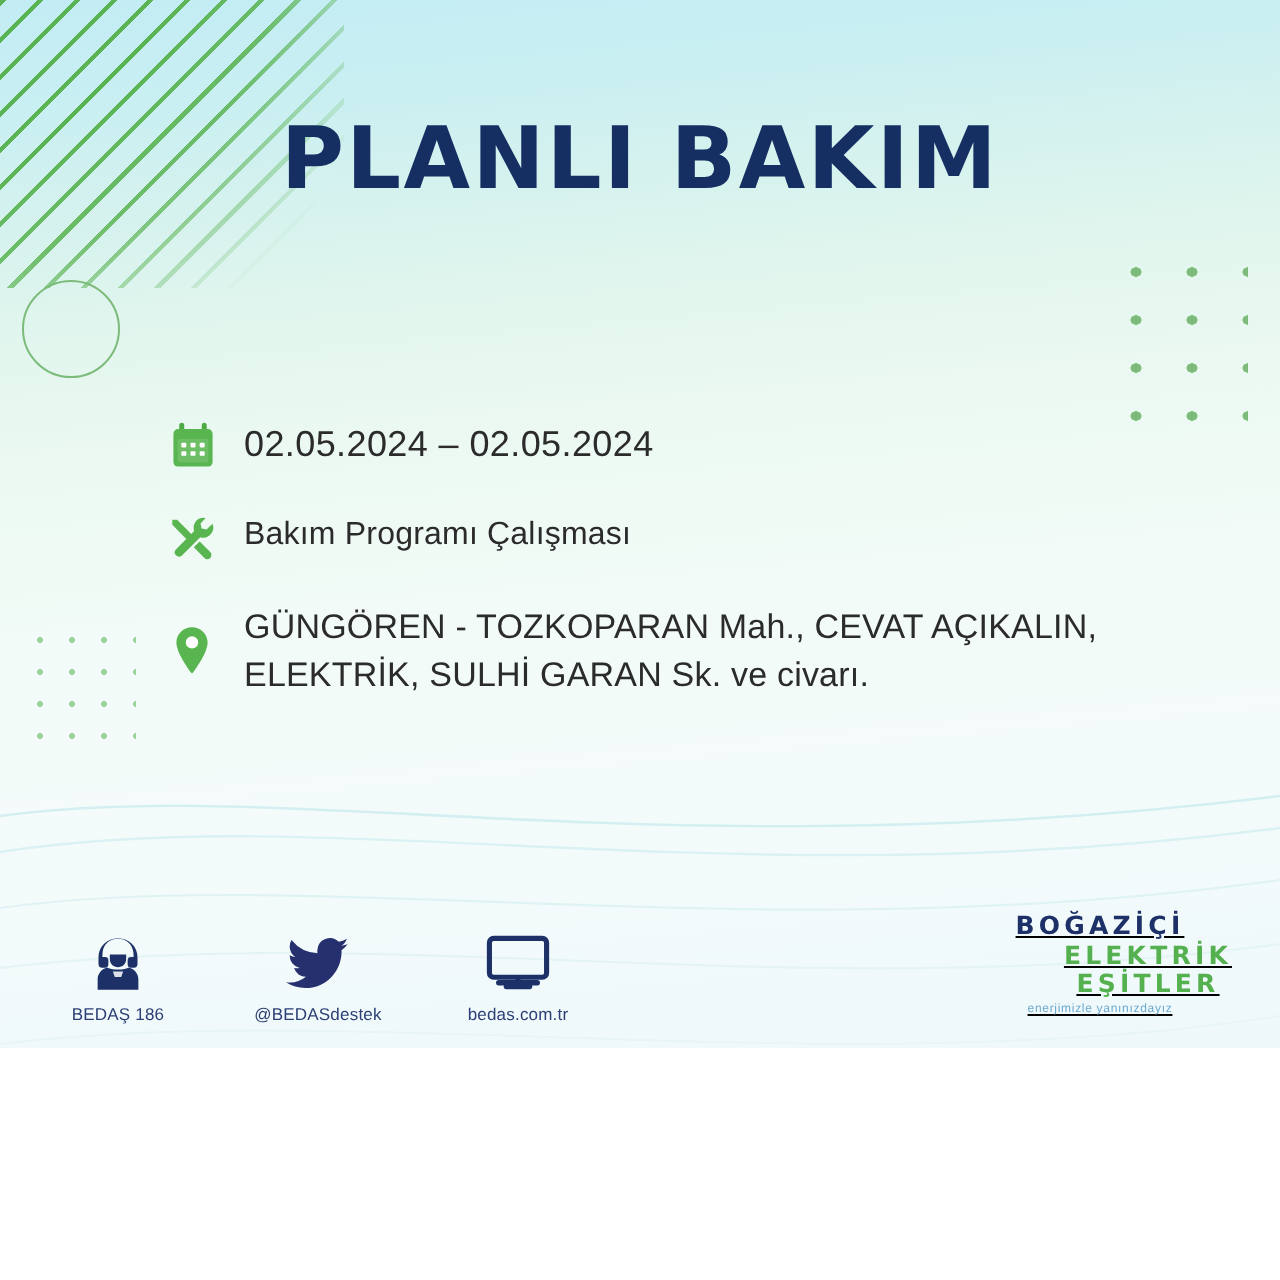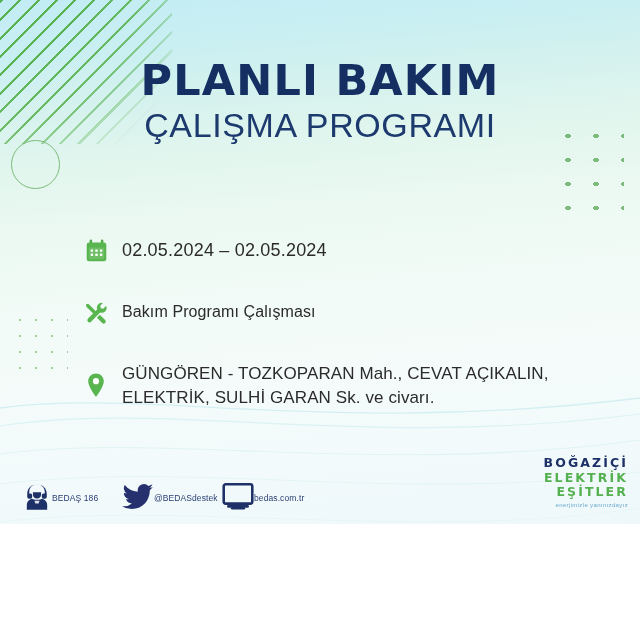--- a/index.html
+++ b/index.html
@@ -82,21 +82,21 @@
     font-family: "Liberation Sans", sans-serif;
     font-size: 34px; font-weight: 400;
     letter-spacing: .6px;
     color: #1d3a6e;
     margin-top: 5px;
     line-height: 1.05;
   }
 
   
   #info { position: absolute; left: 84px; top: 206px; width: 540px; }
-  .row { display: flex; align-items: flex-start; margin-bottom: 12px; margin-top: 28px; }
+  .row { display: flex; align-items: flex-start; margin-bottom: 12px; }
   .row .ico {
     flex: 0 0 38px; width: 38px; height: 34px;
     display: flex; align-items: center; justify-content: flex-start;
   }
   .row .txt {
     font-family: "Liberation Sans", sans-serif;
     font-size: 16px;
     color: #2b2b2b;
     line-height: 1.44;
     padding-top: 4px;
@@ -105,32 +105,32 @@
   #row-date .txt, #row-time .txt { font-size: 18px; letter-spacing: .2px; }
   #row-addr { margin-bottom: 0; align-items: center; }
   #row-addr .txt { font-size: 17px; }
   #row-addr .ico { padding-top: 2px; }
 
   
   #footer-left {
     position: absolute; left: 22px; bottom: 12px;
     display: flex; align-items: flex-end; gap: 26px;
   }
-  .f-item { display: flex; flex-direction: row; align-items: center; width: 74px; }
+  .f-item { display: flex; flex-direction: column; align-items: center; width: 74px; }
   .f-icon { height: 34px; display: flex; align-items: flex-end; justify-content: center; }
   .f-label {
     margin-top: 5px;
     font-size: 8.5px;
     color: #2b3f74;
     font-family: "Liberation Sans", sans-serif;
     letter-spacing: .1px;
     white-space: nowrap;
   }
 
-  #logo { position: absolute; right: 12px; bottom: 16px; text-align: right; }
+  #logo { position: absolute; right: 24px; bottom: 16px; text-align: center; text-decoration: underline; }
   .logo-line {
     font-family: "DejaVu Sans", sans-serif;
     font-weight: 700;
     font-size: 12.5px;
     letter-spacing: 2.1px;
     line-height: 1.17;
   }
   #logo-1 { color: #1d3168; }
   #logo-2, #logo-3 { color: #55b14f; margin-left: 48px; }
   #logo-tag {
@@ -157,21 +157,20 @@
     <path d="M0,74 C160,52 380,96 640,60" fill="none" stroke="#ddf2f3" stroke-width="1.1"></path>
     <path d="M0,104 C200,80 400,124 640,92" fill="none" stroke="#e2f4f5" stroke-width="1.1"></path>
     <path d="M0,142 C180,120 420,162 640,128" fill="none" stroke="#e6f5f6" stroke-width="1"></path>
     <path d="M0,186 C220,164 430,200 640,172" fill="none" stroke="#eaf6f7" stroke-width="1"></path>
     <path d="M380,246 C440,232 520,244 640,226" fill="none" stroke="#dceff5" stroke-width="1"></path>
     <path d="M400,256 C470,242 540,252 640,238" fill="none" stroke="#e1f1f6" stroke-width="1"></path>
   </svg>
 
   <div id="header">
     <div id="title-main">PLANLI BAKIM</div>
-    <div id="title-sub">ÇALIŞMA PROGRAMI</div>
   </div>
 
   <div id="info">
 
     <div class="row" id="row-date">
       <span class="ico">
         <svg width="25" height="25" viewBox="0 0 24 24" fill="none">
           <path d="M6.6 1.6v2.6M17.4 1.6v2.6" stroke="#4faa46" stroke-width="2.4" stroke-linecap="round"></path>
           <rect x="2.6" y="3.4" width="18.8" height="18" rx="2.2" fill="#59b550"></rect>
           <rect x="4.6" y="8.2" width="14.8" height="11.2" rx="1" fill="#ffffff" opacity="0.12"></rect>

